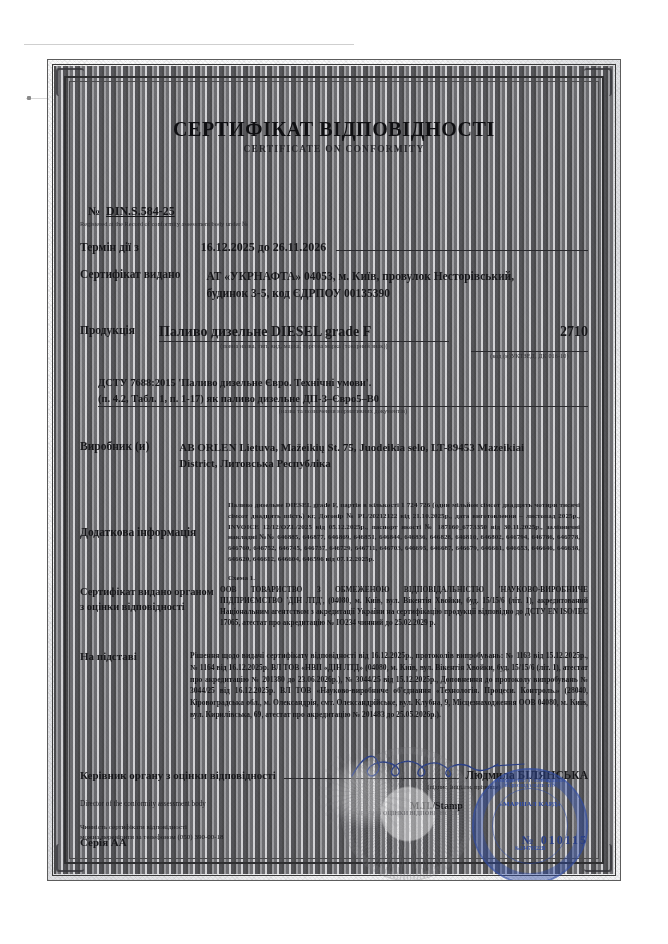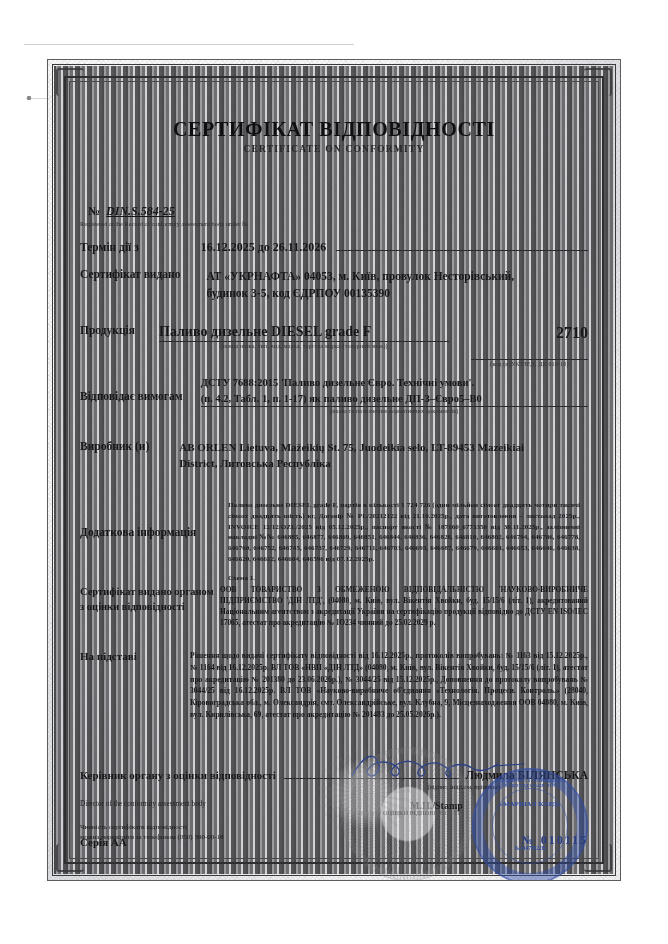--- a/index.html
+++ b/index.html
@@ -91,21 +91,21 @@
   .term-val{font-weight:bold;font-size:12px;margin-left:62px;}
   .term-rule{flex:1;border-bottom:1px solid #2a2a2e;margin-left:10px;height:12px;}
 
   .sec-issued{position:absolute;left:2px;top:180px;right:2px;display:flex;}
   .issued-txt{margin-left:26px;font-weight:bold;font-size:11.5px;line-height:1.45;}
 
   .sec-product{position:absolute;left:2px;top:236px;right:2px;display:flex;}
   .prod-box{margin-left:24px;width:290px;}
   .prod-name{font-weight:bold;font-size:14px;padding-bottom:1px;border-bottom:1px solid #2a2a2e;}
   .prod-code-box{margin-left:22px;width:auto;flex:1;text-align:right;}
-  .prod-code{font-weight:bold;font-size:16px;padding-bottom:17px;border-bottom:1px solid #2a2a2e;}
+  .prod-code{font-weight:bold;font-size:14px;padding-bottom:11px;border-bottom:1px solid #2a2a2e;}
 
   .sec-conform{position:absolute;left:2px;top:288px;right:2px;display:flex;}
   .conf-box{margin-left:18px;flex:1;}
   .conf-l1,.conf-l2{font-weight:bold;font-size:10.5px;line-height:1.4;}
   .conf-rule{border-bottom:1px solid #2a2a2e;margin-top:1px;}
 
   .sec-maker{position:absolute;left:2px;top:352px;right:2px;display:flex;}
   .maker-txt{margin-left:30px;font-weight:bold;font-size:11px;line-height:1.45;}
 
   .sec-addinfo{position:absolute;left:2px;top:404px;right:2px;display:flex;}
@@ -195,21 +195,21 @@
   <div class="corner br"></div>
 
   <div class="content">
 
     <div class="title-main">СЕРТИФІКАТ ВІДПОВІДНОСТІ</div>
     <div class="title-sub">CERTIFICATE ON CONFORMITY</div>
 
     <div class="sec-registered">
       <div class="reg-line">
         <span class="reg-num" style="text-decoration:none;margin-left:8px;">№</span>
-        <span class="reg-num" style="font-style:italic;">DIN.S.584-25</span>
+        <span class="reg-num" style="">DIN.S.584-25</span>
       </div>
       <div class="reg-sub">Registered at the Record of conformity assessment body under №</div>
     </div>
 
     <div class="sec-term">
       <span class="lbl">Термін дії з</span>
       <span class="term-val">16.12.2025  до  26.11.2026</span>
       <span class="term-rule"></span>
     </div>
 
@@ -227,21 +227,20 @@
         <div class="prod-name">Паливо дизельне DIESEL grade F</div>
         <div class="caption">(повна назва, тип, вид, марка, торгова марка (товарний знак))</div>
       </span>
       <span class="prod-code-box">
         <div class="prod-code">2710</div>
         <div class="caption">(код (и)УКТЗЕД, ДК 016-10)</div>
       </span>
     </div>
 
     <div class="sec-conform">
-      <span class="lbl" style="padding-top:14px;">Відповідає вимогам</span>
       <span class="conf-box">
         <div class="conf-l1">ДСТУ 7688:2015 'Паливо дизельне Євро. Технічні умови'.</div>
         <div class="conf-l2 conf-rule">(п. 4.2, Табл. 1, п. 1-17) як паливо дизельне ДП-З–Євро5–В0</div>
         <div class="caption">(назва та позначення нормативних документів)</div>
       </span>
     </div>
 
     <div class="sec-maker">
       <span class="lbl">Виробник (и)</span>
       <span class="maker-txt">

